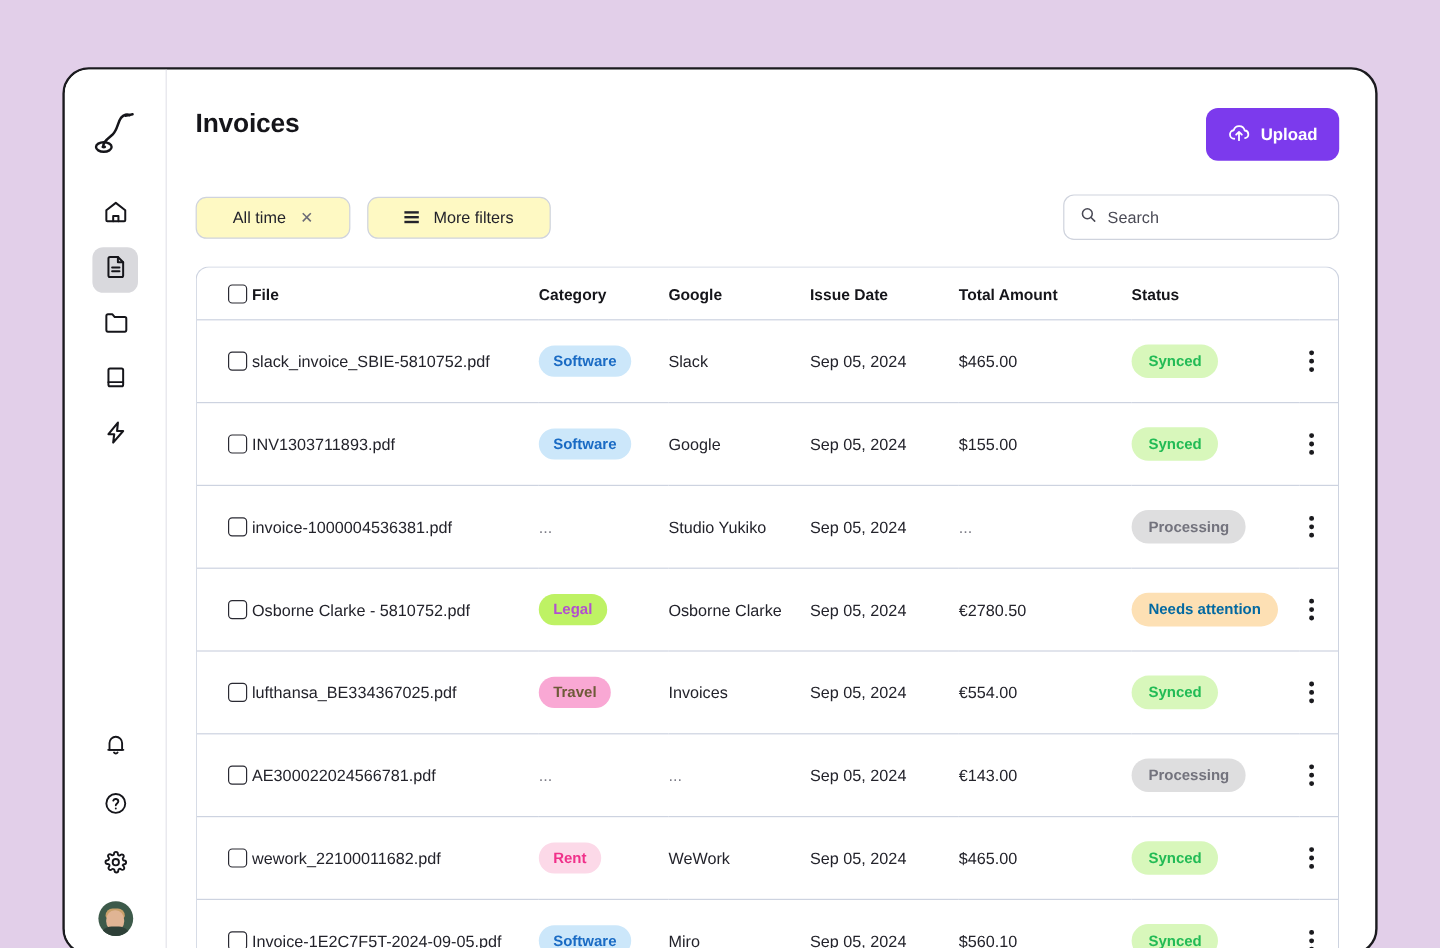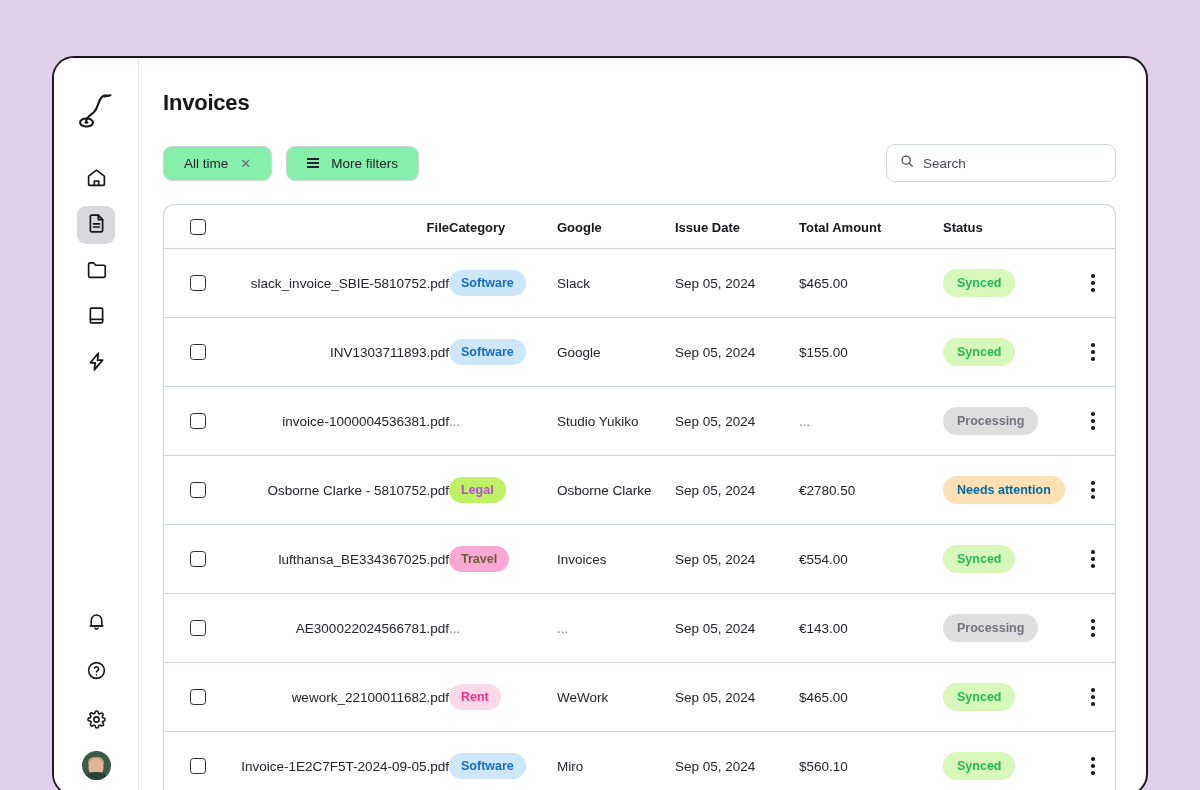--- a/index.html
+++ b/index.html
@@ -85,21 +85,21 @@
     cursor: pointer;
   }
   .filters-row {
     display: flex; align-items: center; justify-content: space-between;
     padding: 28px 30px 0 24px;
   }
   .chips { display: flex; gap: 14px; }
   .chip {
     display: flex; align-items: center; gap: 12px;
     border: 1px solid #cfd3dd; border-radius: 9px;
-    background: #86efac; padding: 9px 20px;
+    background: #fef9c3; padding: 9px 30px;
     font-size: 13.5px; color: #23232b; cursor: pointer;
     font-family: "Liberation Sans", sans-serif;
   }
   .chip .x { color: #6b6b76; font-size: 13px; }
   .chip .hamburger { display: inline-flex; flex-direction: column; gap: 2.5px; }
   .chip .hamburger i { display:block; width: 12px; height: 1.6px; background: #23232b; }
   .search-wrap {
     display: flex; align-items: center; gap: 9px;
     width: 230px; height: 38px;
     border: 1px solid #cfd3dd; border-radius: 9px;
@@ -133,21 +133,21 @@
     border-bottom: 1px solid #cdd3e0;
     vertical-align: middle;
   }
   .col-file   { width: 285px; padding-left: 26px !important; }
   .col-cat    { width: 108px; }
   .col-issuer { width: 118px; }
   .col-date   { width: 124px; }
   .col-amt    { width: 144px; }
   .col-status { width: 140px; }
   .col-menu   { width: 60px; }
-  .cell-file { display: flex; align-items: center; gap: 30px; justify-content: space-between; }
+  .cell-file { display: flex; align-items: center; gap: 4px; }
   .cbox {
     width: 16px; height: 16px; flex: 0 0 16px;
     border: 1.8px solid #2a2a33; border-radius: 3.5px;
     background: #fff; cursor: pointer;
   }
   .badge {
     display: inline-block;
     padding: 6px 12px; border-radius: 13px;
     font-size: 12.5px; font-weight: 700;
     white-space: nowrap;
@@ -254,20 +254,29 @@
         <div class="face"></div>
         <div class="shoulders"></div>
       </div>
     </div>
   </aside>
 
   <div class="main">
 
     <div class="topbar">
       <h1 class="page-title">Invoices</h1>
+      <button class="upload-btn">
+        <span>
+          <svg width="19" height="19" viewBox="0 0 24 24" fill="none" stroke="#ffffff" stroke-width="1.9" stroke-linecap="round" stroke-linejoin="round">
+            <path d="M7 18.5 a4.5 4.5 0 0 1 -.6 -8.96 A6 6 0 0 1 18 9.8 a4 4 0 0 1 .4 7.95"></path>
+            <path d="M12 20 V11.5 M9 14.2 L12 11.2 L15 14.2"></path>
+          </svg>
+        </span>
+        <span>Upload</span>
+      </button>
     </div>
 
     <div class="filters-row">
       <div class="chips">
         <div class="chip">
           <span>All time</span>
           <span class="x">✕</span>
         </div>
         <div class="chip">
           <span class="hamburger">

